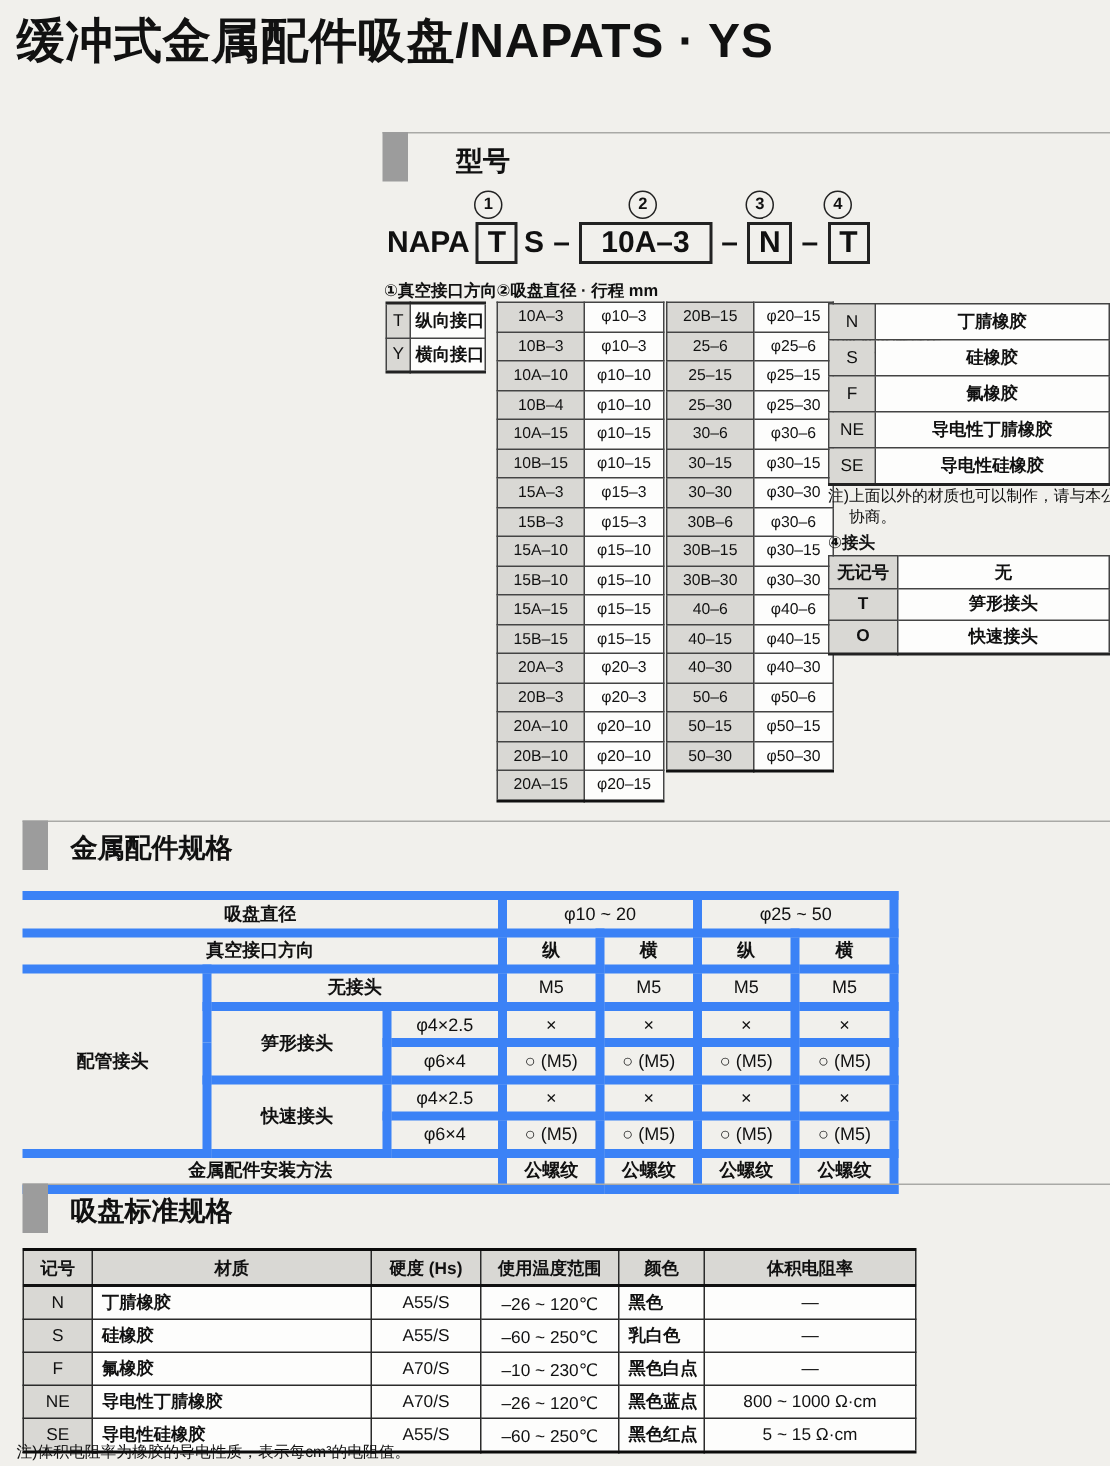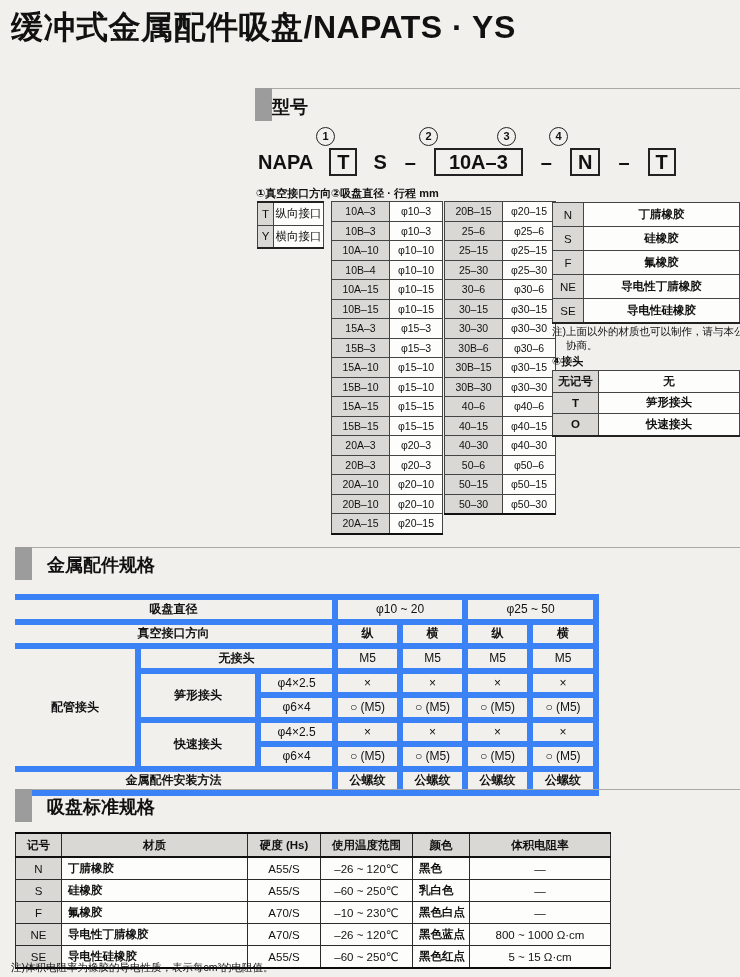--- a/index.html
+++ b/index.html
@@ -17,37 +17,37 @@
   
   .sec-line{height:0;border-top:1px solid #a9a9a6;}
   .sec-block{width:17px;height:33px;background:#9c9c9c;}
   .sec-title{font-size:18px;font-weight:700;white-space:nowrap;}
 
   
   .callout{width:17px;height:17px;border:1px solid #222;border-radius:50%;
     font-size:11px;line-height:17px;text-align:center;font-weight:700;background:transparent;}
 
   
-  .model-row{left:256px;top:148px;display:flex;align-items:center;font-size:20px;font-weight:600;white-space:nowrap;gap:12px;}
+  .model-row{left:256px;top:148px;display:flex;align-items:center;font-size:20px;font-weight:600;white-space:nowrap;}
   .model-row .plain{padding:0 2px;}
   .mbox{border:2px solid #222;height:24px;line-height:24px;padding:0 6px;margin:0 2px;text-align:center;}
   .mbox.wide{padding:0 13px;}
   .dash{margin:0 4px;}
 
   .small-label{font-size:11px;font-weight:700;white-space:nowrap;}
 
   
   table{border-collapse:collapse;}
   td,th{padding:0;}
 
   .t1{left:257px;top:201px;}
   .t1 td{border:1px solid #444;height:21.5px;font-size:11.5px;text-align:center;}
   .t1{border-top:2px solid #222;border-bottom:2px solid #222;}
   .t1 .code{width:15px;background:#d9d8d4;}
-  .t1 .lbl{width:49px;background:#fdfdfc;font-weight:400;}
+  .t1 .lbl{width:49px;background:#fdfdfc;font-weight:700;text-align:right;}
 
   .t2{border-top:1.5px solid #333;border-bottom:2.5px solid #111;}
   .t2 td{border:1px solid #444;height:18.5px;font-size:10.5px;text-align:center;}
   .t2 .code{width:57px;background:#d9d8d4;}
   .t2 .val{width:52px;background:#fdfdfc;margin-left:46px;}
   .t2l{left:331px;top:201px;}
   .t2r{left:444px;top:201px;}
 
   .t3{left:552px;top:202px;border-top:1.5px solid #333;border-bottom:2px solid #222;}
   .t3 td{border:1px solid #444;height:23px;font-size:11.5px;text-align:center;}
@@ -79,21 +79,21 @@
 </style>
 </head>
 <body>
 
 <div class="page">
 
   <div class="abs doc-title">缓冲式金属配件吸盘/NAPATS · YS</div>
 
   <div class="abs sec-line" style="left:255px;top:88px;width:485px;"></div>
   <div class="abs sec-block" style="left:255px;top:88px;"></div>
-  <div class="abs sec-title" style="left:272px;top:95px;">型号</div>
+  <div class="abs sec-title" style="left:304px;top:95px;">型号</div>
 
   <div class="abs callout" style="left:316px;top:127px;">1</div>
   <div class="abs callout" style="left:419px;top:127px;">2</div>
   <div class="abs callout" style="left:497px;top:127px;">3</div>
   <div class="abs callout" style="left:549px;top:127px;">4</div>
 
   <div class="abs model-row">
     <span class="plain">NAPA</span>
     <span class="mbox">T</span>
     <span class="plain">S</span>

